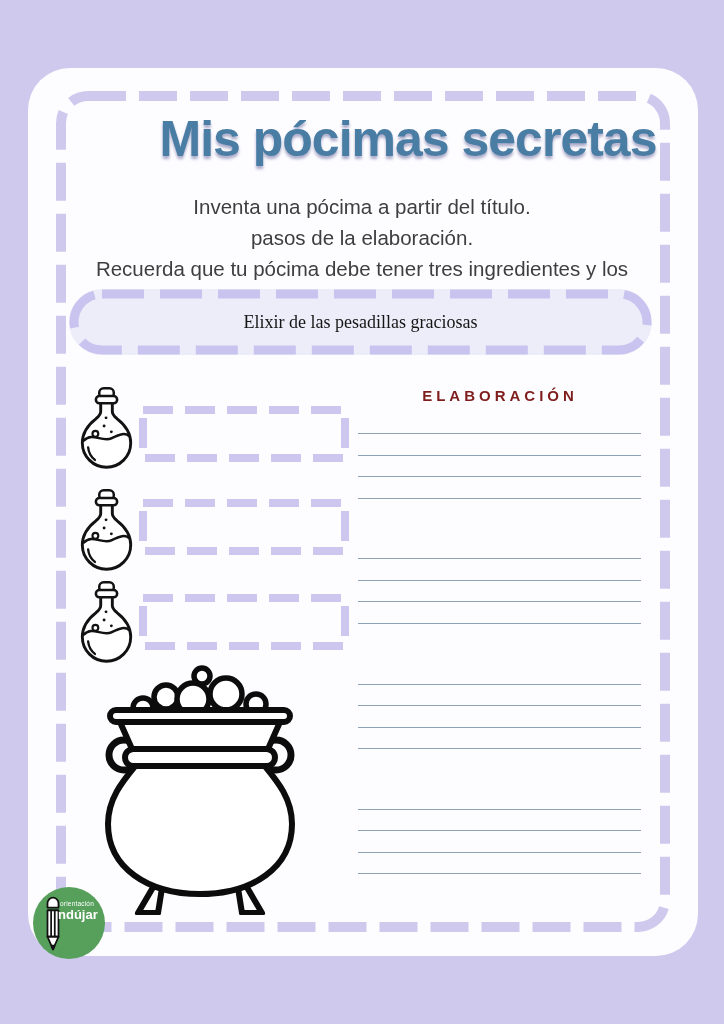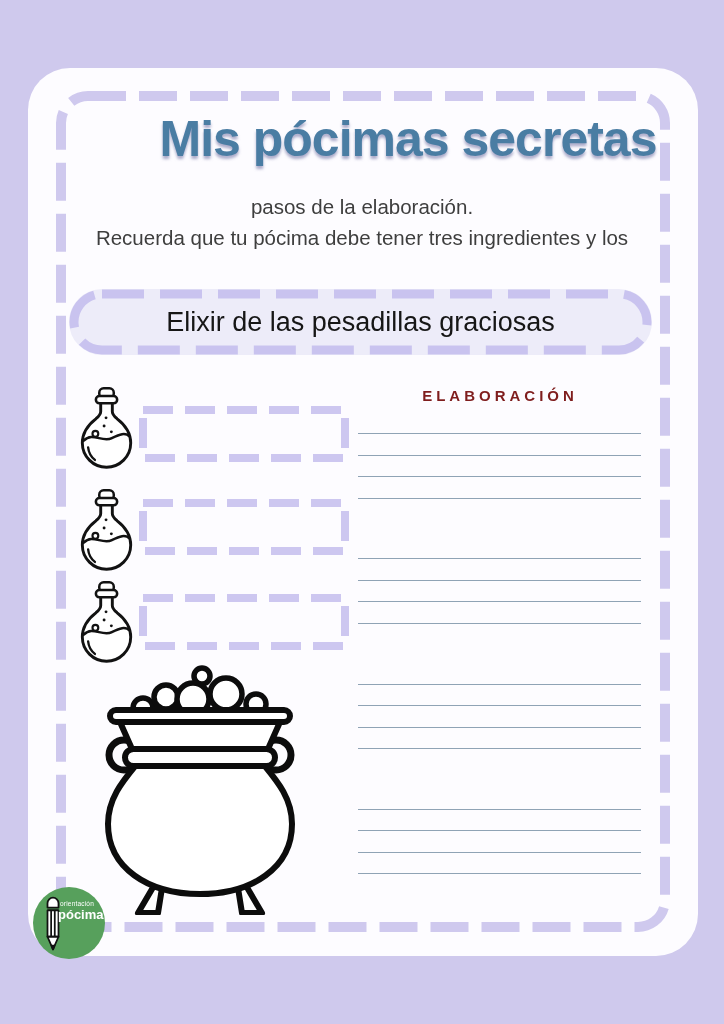--- a/index.html
+++ b/index.html
@@ -7,21 +7,21 @@
   .page{position:relative;width:724px;height:1024px;background:#cfc9ed;}
   .card{position:absolute;left:28px;top:68px;width:670px;height:888px;background:#fdfcff;border-radius:42px;}
   .decor{position:absolute;left:0;top:0;width:724px;height:1024px;pointer-events:none;}
   .title{position:absolute;left:28px;top:110px;width:670px;text-align:center;
          font-size:50px;font-weight:700;letter-spacing:-1px;color:#4a7da3;
          text-shadow:0 3px 3px rgba(104,106,158,0.55);font-family:"Liberation Sans",sans-serif;padding-left:45px;}
   .instructions{position:absolute;left:62px;top:192px;width:600px;text-align:center;
          font-size:20.5px;line-height:1.5;color:#3e3e3e;}
   .potion-name{position:absolute;left:69px;top:289px;width:583px;height:66px;
          display:flex;align-items:center;justify-content:center;
-         font-family:Liberation Sans, sans-serif;font-size:27px;color:#161616;}
+         font-family:Liberation Serif, serif;font-size:18px;color:#161616;}
   .elab-heading{position:absolute;left:358px;top:387px;width:284px;text-align:center;
          font-size:15px;font-weight:700;letter-spacing:4px;color:#7f1d1d;}
   .ruled-line{position:absolute;left:358px;width:283px;height:1px;background:#8fa3b5;}
   .bottle{position:absolute;left:77px;width:60px;height:86px;}
   .bottle.b1{top:385px;} .bottle.b2{top:487px;} .bottle.b3{top:579px;}
   .cauldron{position:absolute;left:97px;top:663px;width:206px;height:252px;}
   .logo{position:absolute;left:33px;top:887px;width:72px;height:72px;border-radius:50%;
         background:#57a05c;z-index:5;}
   .logo .pencil{position:absolute;left:9px;top:7px;width:22px;height:58px;}
   .logo .l-top{position:absolute;left:27px;top:13px;font-size:6.5px;color:#fff;letter-spacing:.2px;}
@@ -58,20 +58,21 @@
         <circle cx="35.5" cy="48" r="1.5" fill="#121212" stroke="none"></circle>
         <circle cx="30" cy="33.5" r="1.5" fill="#121212" stroke="none"></circle>
         <path d="M11.5 64 a 19 19 0 0 0 7 13" stroke-width="2.4"></path>
       </g>
     </defs>
   </svg>
 
   <div class="title">Mis pócimas secretas</div>
 
   <div class="instructions">
+    <div>Inventa una pócima a partir del título.</div>
     <div>pasos de la elaboración.</div>
     <div>Recuerda que tu pócima debe tener tres ingredientes y los</div>
   </div>
 
   <div class="potion-name">Elixir de las pesadillas graciosas</div>
 
   <div class="elab-heading">ELABORACIÓN</div>
 
   <div>
       <div class="ruled-line" style="top: 433px;"></div>
@@ -127,16 +128,16 @@
         <path d="M5 8 a5 5 0 0 1 10 0 v4 h-10 z"></path>
         <line x1="5" y1="14.5" x2="15" y2="14.5"></line>
         <rect x="5" y="14.5" width="10" height="24"></rect>
         <line x1="8.3" y1="14.5" x2="8.3" y2="38.5"></line>
         <line x1="11.6" y1="14.5" x2="11.6" y2="38.5"></line>
         <path d="M5 38.5 L10 50 L15 38.5 Z"></path>
         <path d="M8.6 46.5 L10 50 L11.4 46.5 Z" fill="#111"></path>
       </g>
     </svg>
     <span class="l-top">orientación</span>
-    <span class="l-bottom">pócima</span>
+    <span class="l-bottom">ndújar</span>
   </div>
 
 </div>
 
 </body></html>

